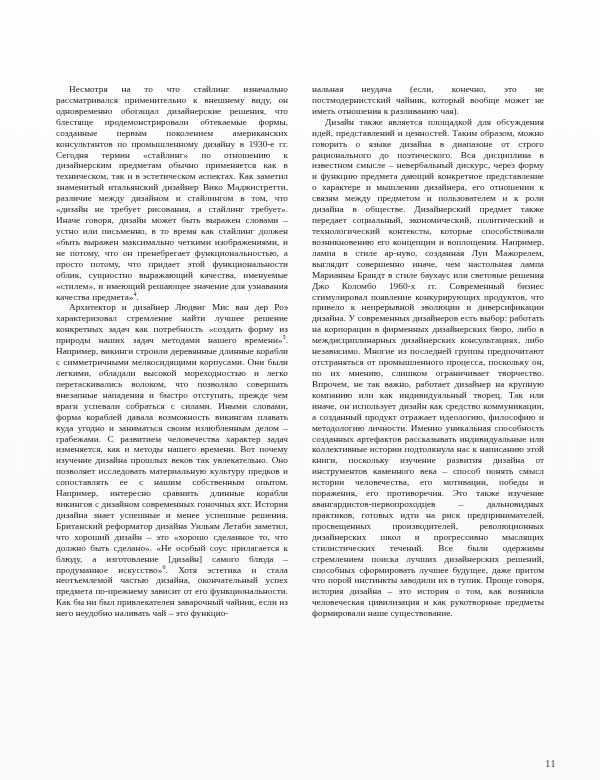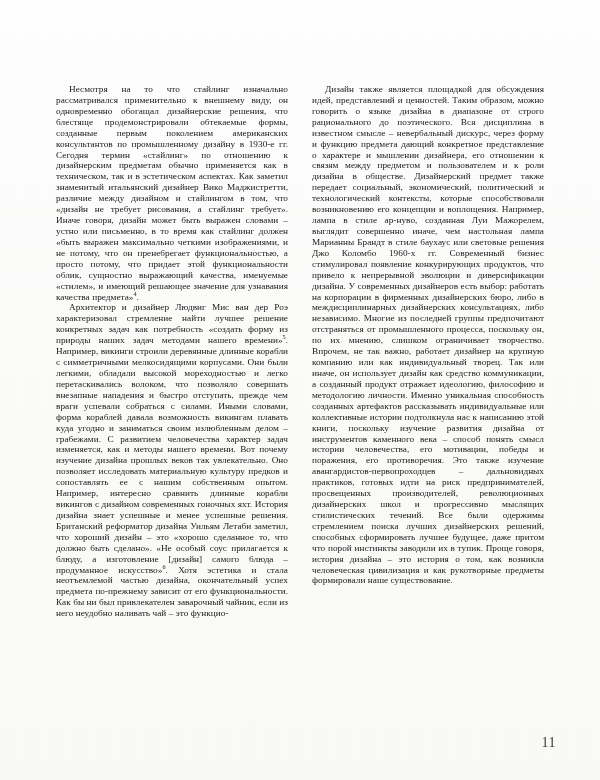--- a/index.html
+++ b/index.html
@@ -58,22 +58,22 @@
     text-indent: 0;
   }
   sup {
     font-size: 6.2px;
     vertical-align: super;
     line-height: 0;
   }
   .folio {
     position: absolute;
     right: 44px;
-    bottom: 29px;
-    font-size: 14px;
+    bottom: 11px;
+    font-size: 10px;
     color: #3a3a3a;
     letter-spacing: 0.5px;
     font-family: "Liberation Serif", "DejaVu Serif", serif;
   }
   .grain {
     position: absolute;
     inset: 0;
     opacity: 0.035;
     pointer-events: none;
     background-image:
@@ -89,20 +89,21 @@
 
   <div class="columns">
 
     <div class="col">
       <p class="indent"><span>Несмотря на то что стайлинг изначально рассматривался применительно к внешнему виду, он одновременно обогащал дизайнерские решения, что блестяще продемонстрировали обтекаемые формы, созданные первым поколением американских консультантов по промышленному дизайну в 1930-е гг. Сегодня термин «стайлинг» по отношению к дизайнерским предметам обычно применяется как в техническом, так и в эстетическом аспектах. Как заметил знаменитый итальянский дизайнер Вико Маджистретти, различие между дизайном и стайлингом в том, что «дизайн не требует рисования, а стайлинг требует». Иначе говоря, дизайн может быть выражен словами – устно или письменно, в то время как стайлинг должен «быть выражен максимально четкими изображениями, и не потому, что он пренебрегает функциональностью, а просто потому, что придает этой функциональности облик, сущностно выражающий качества, именуемые «стилем», и имеющий решающее значение для узнавания качества предмета»</span><sup>4</sup><span>.</span></p>
 
       <p class="indent"><span>Архитектор и дизайнер Людвиг Мис ван дер Роэ характеризовал стремление найти лучшее решение конкретных задач как потребность «создать форму из природы наших задач методами нашего времени»</span><sup>5</sup><span>. Например, викинги строили деревянные длинные корабли с симметричными мелкосидящими корпусами. Они были легкими, обладали высокой мореходностью и легко перетаскивались волоком, что позволяло совершать внезапные нападения и быстро отступать, прежде чем враги успевали собраться с силами. Иными словами, форма кораблей давала возможность викингам плавать куда угодно и заниматься своим излюбленным делом – грабежами. С развитием человечества характер задач изменяется, как и методы нашего времени. Вот почему изучение дизайна прошлых веков так увлекательно. Оно позволяет исследовать материальную культуру предков и сопоставлять ее с нашим собственным опытом. Например, интересно сравнить длинные корабли викингов с дизайном современных гоночных яхт. История дизайна знает успешные и менее успешные решения. Британский реформатор дизайна Уильям Летаби заметил, что хороший дизайн – это «хорошо сделанное то, что должно быть сделано». «Не особый соус прилагается к блюду, а изготовление [дизайн] самого блюда – продуманное искусство»</span><sup>6</sup><span>. Хотя эстетика и стала неотъемлемой частью дизайна, окончательный успех предмета по-прежнему зависит от его функциональности. Как бы ни был привлекателен заварочный чайник, если из него неудобно наливать чай – это функцио-</span></p>
     </div>
 
     <div class="col">
+      <p class="cont"><span>нальная неудача (если, конечно, это не постмодернистский чайник, который вообще может не иметь отношения к разливанию чая).</span></p>
       <p class="indent"><span>Дизайн также является площадкой для обсуждения идей, представлений и ценностей. Таким образом, можно говорить о языке дизайна в диапазоне от строго рационального до поэтического. Вся дисциплина в известном смысле – невербальный дискурс, через форму и функцию предмета дающий конкретное представление о характере и мышлении дизайнера, его отношении к связям между предметом и пользователем и к роли дизайна в обществе. Дизайнерский предмет также передает социальный, экономический, политический и технологический контексты, которые способствовали возникновению его концепции и воплощения. Например, лампа в стиле ар-нуво, созданная Луи Мажорелем, выглядит совершенно иначе, чем настольная лампа Марианны Брандт в стиле баухаус или световые решения Джо Коломбо 1960-х гг. Современный бизнес стимулировал появление конкурирующих продуктов, что привело к непрерывной эволюции и диверсификации дизайна. У современных дизайнеров есть выбор: работать на корпорации в фирменных дизайнерских бюро, либо в междисциплинарных дизайнерских консультациях, либо независимо. Многие из последней группы предпочитают отстраняться от промышленного процесса, поскольку он, по их мнению, слишком ограничивает творчество. Впрочем, не так важно, работает дизайнер на крупную компанию или как индивидуальный творец. Так или иначе, он использует дизайн как средство коммуникации, а созданный продукт отражает идеологию, философию и методологию личности. Именно уникальная способность созданных артефактов рассказывать индивидуальные или коллективные истории подтолкнула нас к написанию этой книги, поскольку изучение развития дизайна от инструментов каменного века – способ понять смысл истории человечества, его мотивации, победы и поражения, его противоречия. Это также изучение авангардистов-первопроходцев – дальновидных практиков, готовых идти на риск предпринимателей, просвещенных производителей, революционных дизайнерских школ и прогрессивно мыслящих стилистических течений. Все были одержимы стремлением поиска лучших дизайнерских решений, способных сформировать лучшее будущее, даже притом что порой инстинкты заводили их в тупик. Проще говоря, история дизайна – это история о том, как возникла человеческая цивилизация и как рукотворные предметы формировали наше существование.</span></p>
     </div>
 
   </div>
 
   <div class="folio">11</div>
   <div class="grain"></div>
 </div>
 
 </body></html>

